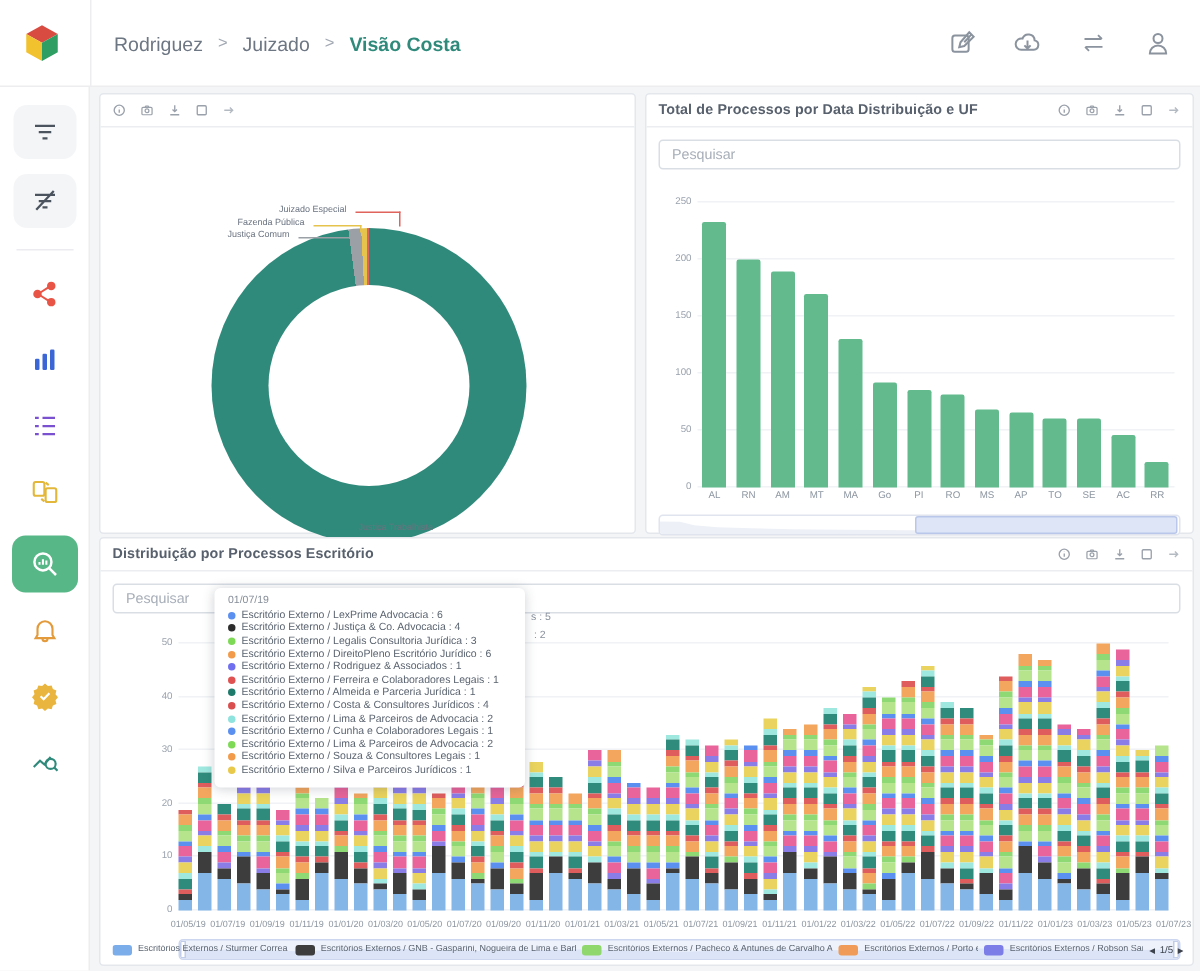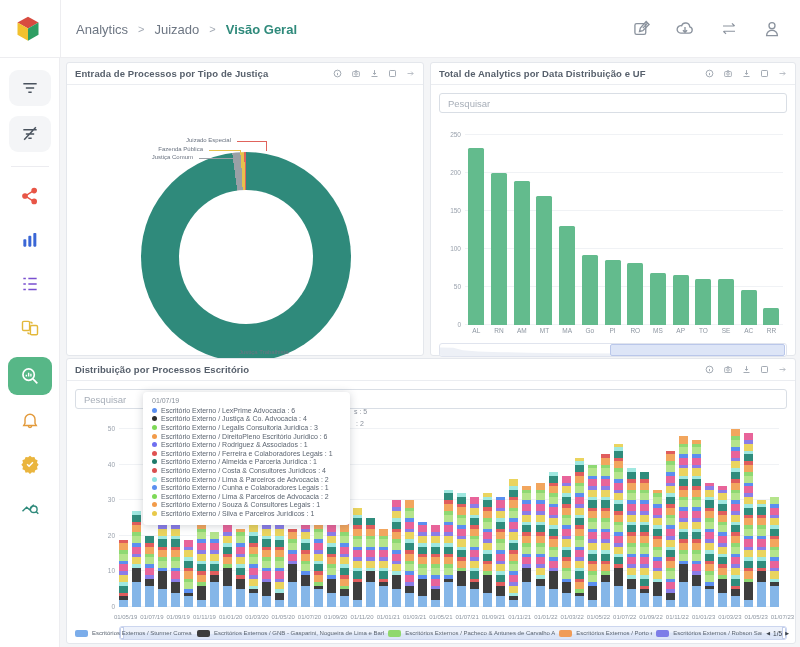--- a/index.html
+++ b/index.html
@@ -108,25 +108,25 @@
 <body>
 
 <div class="topbar">
   <svg class="logo" viewBox="0 0 24 24">
     <polygon points="12,1.5 21,6.5 12,11.5 3,6.5" fill="#d84b40"></polygon>
     <polygon points="21,6.5 21,17 12,22 12,11.5" fill="#2e9e63"></polygon>
     <polygon points="3,6.5 12,11.5 12,22 3,17" fill="#f2c12e"></polygon>
   </svg>
   <div class="vdiv"></div>
   <div class="crumbs">
-    <span>Analytics</span>
+    <span>Rodriguez</span>
     <span class="sep">&gt;</span>
     <span>Juizado</span>
     <span class="sep">&gt;</span>
-    <span class="active">Visão Geral</span>
+    <span class="active">Visão Costa</span>
   </div>
   <div class="top-icons">
     <span>
         <svg width="20" height="20" viewBox="0 0 24 24" fill="none" stroke="#8b939e" stroke-width="1.6">
           <rect x="3.5" y="5.5" width="13" height="13" rx="2"></rect>
           <path d="M13 11 L19 4.5 M17 3 l3.5 3.5 -7.5 7.5 -4 1 1 -4 z"></path>
         </svg>
       </span>
     <span>
         <svg width="22" height="20" viewBox="0 0 24 24" fill="none" stroke="#8b939e" stroke-width="1.6">
@@ -210,21 +210,20 @@
     <svg width="20" height="20" viewBox="0 0 24 24" fill="none" stroke="#2f8a7b" stroke-width="1.7">
         <path d="M3 16 l5 -5 3.5 3 5 -6"></path>
         <circle cx="16.5" cy="13.5" r="4"></circle>
         <path d="M19.5 16.5 L22 19"></path>
       </svg>
   </div>
 </div>
 
 <div class="panel" id="panel-pie">
   <div class="panel-head">
-    <span class="panel-title">Entrada de Processos por Tipo de Justiça</span>
     <span class="panel-tools">
       <span>
           <svg width="9" height="9" viewBox="0 0 24 24" fill="none" stroke="#9aa1ab" stroke-width="2.4">
             <circle cx="12" cy="12" r="9"></circle>
             <path d="M12 10.5 v6 M12 7 v.5"></path>
           </svg>
         </span>
       <span>
           <svg width="10" height="9" viewBox="0 0 24 24" fill="none" stroke="#9aa1ab" stroke-width="2.2">
             <rect x="3" y="7" width="18" height="13" rx="2"></rect>
@@ -263,21 +262,21 @@
 
     <div class="pie-label" style="right:192px;top:52px;">Juizado Especial</div>
     <div class="pie-label" style="right:220px;top:61px;">Fazenda Pública</div>
     <div class="pie-label" style="right:230px;top:69px;">Justiça Comum</div>
     <div class="pie-label" style="left:172px;top:264px;">Justiça Trabalhista</div>
   </div>
 </div>
 
 <div class="panel" id="panel-bar">
   <div class="panel-head">
-    <span class="panel-title">Total de Analytics por Data Distribuição e UF</span>
+    <span class="panel-title">Total de Processos por Data Distribuição e UF</span>
     <span class="panel-tools">
       <span>
           <svg width="9" height="9" viewBox="0 0 24 24" fill="none" stroke="#9aa1ab" stroke-width="2.4">
             <circle cx="12" cy="12" r="9"></circle>
             <path d="M12 10.5 v6 M12 7 v.5"></path>
           </svg>
         </span>
       <span>
           <svg width="10" height="9" viewBox="0 0 24 24" fill="none" stroke="#9aa1ab" stroke-width="2.2">
             <rect x="3" y="7" width="18" height="13" rx="2"></rect>

